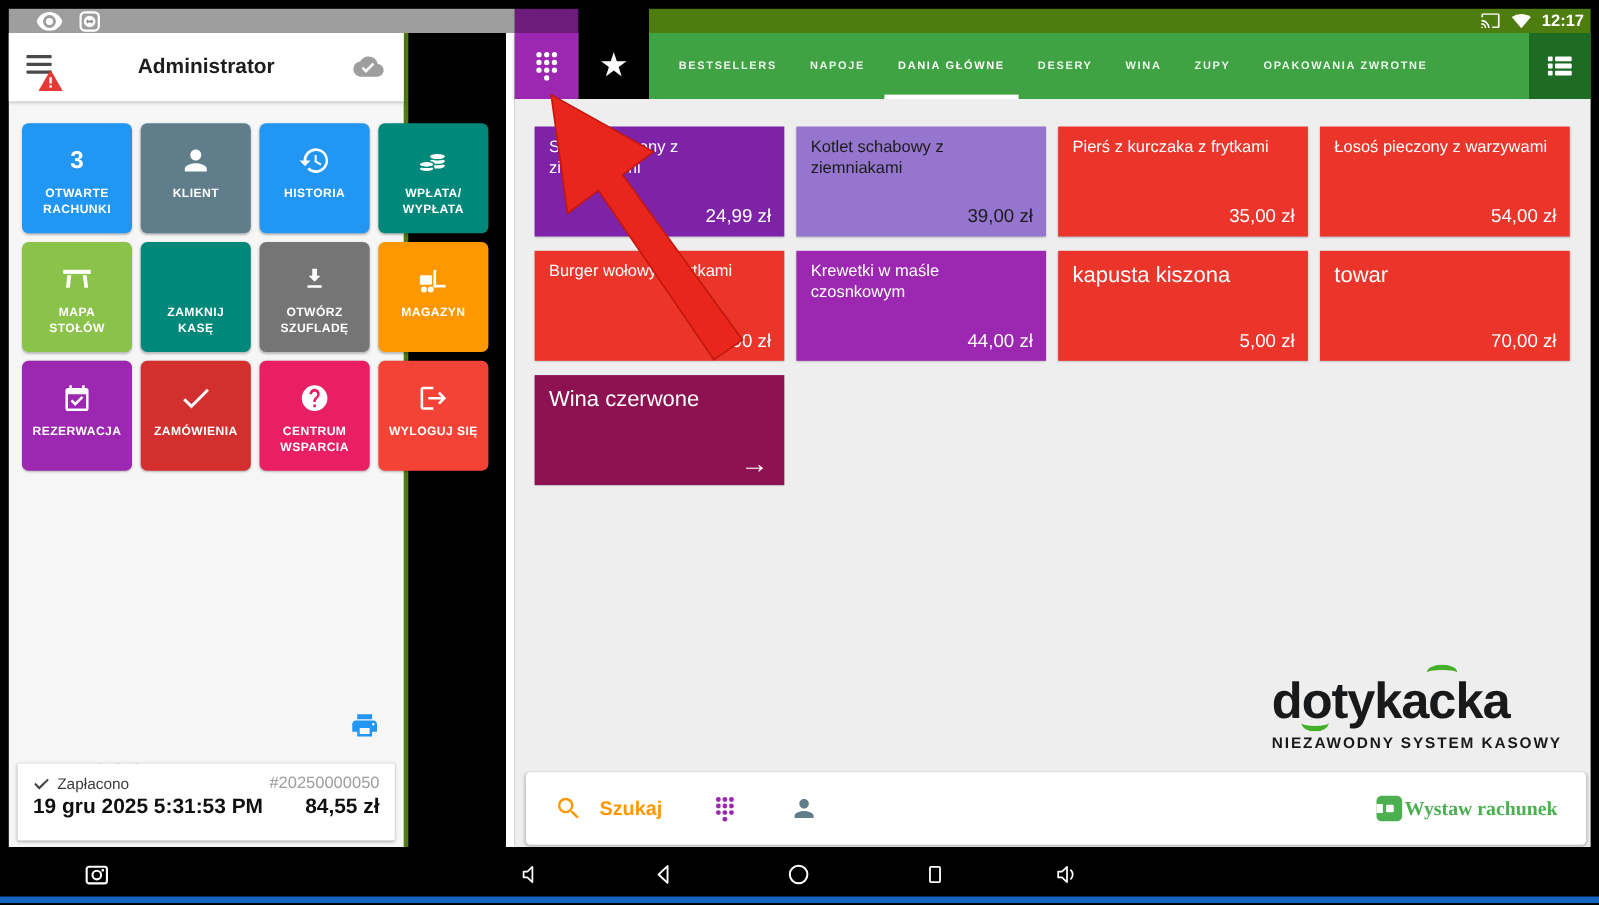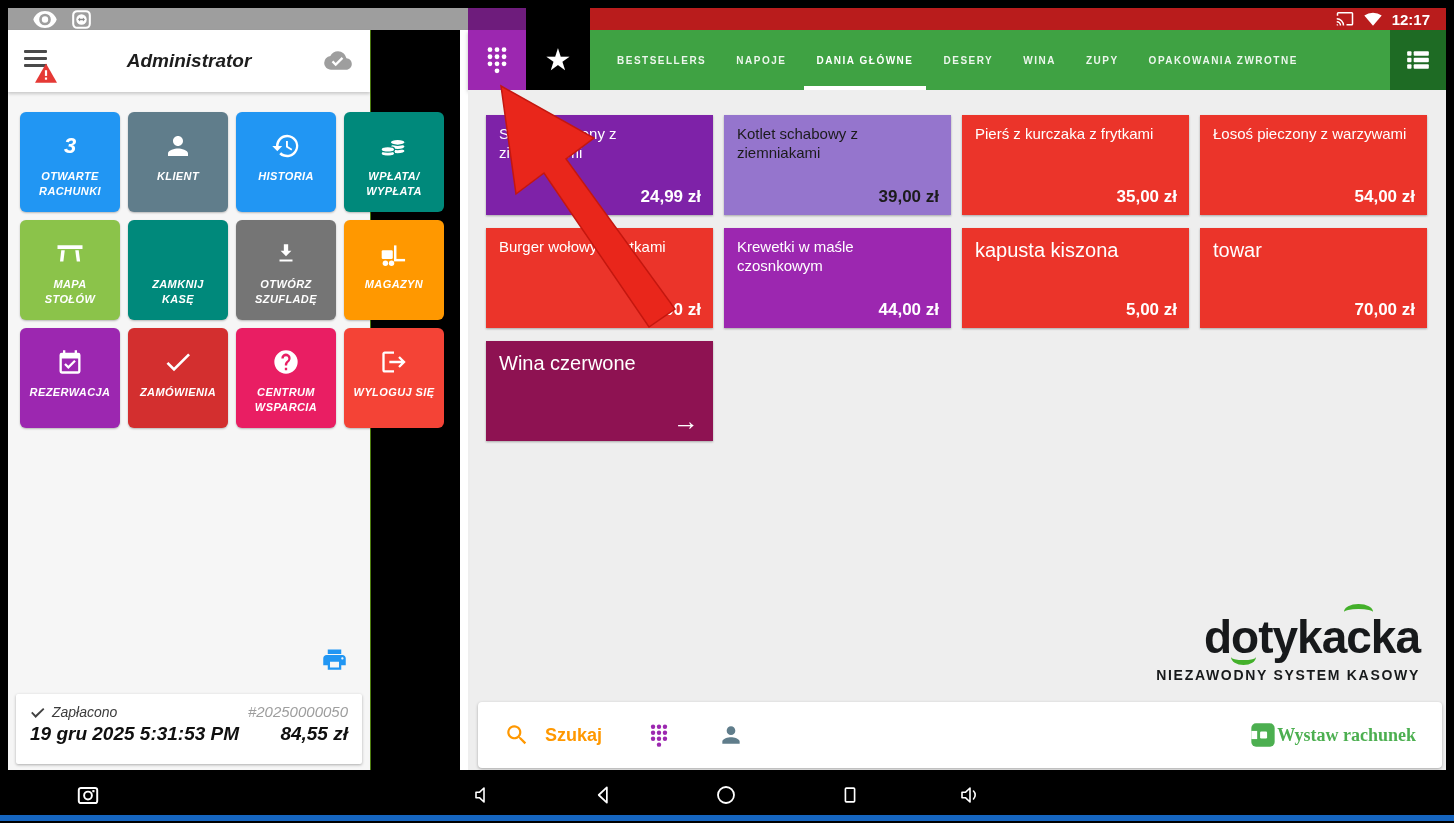--- a/index.html
+++ b/index.html
@@ -6,21 +6,21 @@
   .stage{position:relative;width:1454px;height:823px;background:#000;overflow:hidden;
          font-family:"Liberation Sans",sans-serif;-webkit-font-smoothing:antialiased;}
   svg{display:block;}
 
   
   .left-status{position:absolute;left:8px;top:8px;width:460px;height:22px;background:#9E9E9E;
                display:flex;align-items:center;gap:14px;padding-left:24px;box-sizing:border-box;}
 
   
   .left-panel{position:absolute;left:8px;top:30px;width:363px;height:740px;background:#F6F6F6;
-              border-right:1px solid #4d7c0f;box-sizing:border-box;font-style:italic;}
+              border-right:4px solid #4d7c0f;box-sizing:border-box;}
   .panel-header{position:relative;height:62px;background:#fff;box-shadow:0 2px 3px rgba(0,0,0,.18);}
   .hamburger{position:absolute;left:16px;top:20px;width:24px;cursor:pointer;}
   .hamburger i{display:block;width:23px;height:3px;background:#4a4a4a;margin-bottom:4px;border-radius:1px;}
   .warn{position:absolute;left:27px;top:33px;}
   .panel-title{position:absolute;left:0;right:0;top:0;height:62px;display:flex;align-items:center;justify-content:center;
                font-size:19px;font-weight:bold;color:#1d1d1d;}
   .cloud{position:absolute;right:18px;top:19px;}
 
   .tile-grid{display:grid;grid-template-columns:repeat(4,100px);grid-auto-rows:100px;gap:8px;
              padding:20px 0 0 12px;}
@@ -43,22 +43,22 @@
   .doc-number{font-size:15px;color:#9E9E9E;}
   .doc-datetime,.doc-amount{font-size:19px;font-weight:bold;color:#101010;margin-top:3px;}
 
   .gutter{position:absolute;left:460px;top:30px;width:8px;height:740px;background:#fff;}
 
   
   .right-panel{position:absolute;left:468px;top:8px;width:978px;height:762px;}
   .rp-status{display:flex;height:22px;}
   .seg-keypad{width:58px;background:#6E1C7C;}
   .seg-star{width:64px;background:#000;}
-  .seg-rest{flex:1;background:#b91c1c;display:flex;align-items:center;justify-content:flex-end;
-            gap:10px;padding-right:16px;color:#fff;}
+  .seg-rest{flex:1;background:#4d7c0f;display:flex;align-items:center;justify-content:flex-end;
+            gap:10px;padding-right:6px;color:#fff;}
   .clock{font-size:15px;font-weight:bold;color:#fff;}
 
   .tab-bar{display:flex;height:60px;background:#3FA243;box-shadow:0 2px 4px rgba(0,0,0,.25);}
   .tab-keypad{width:58px;background:#9C27B0;display:flex;align-items:center;justify-content:center;
               flex-shrink:0;cursor:pointer;color:#fff;}
   .tab-star{width:64px;background:#000;display:flex;align-items:center;justify-content:center;
             flex-shrink:0;cursor:pointer;color:#fff;font-size:30px;line-height:1;}
   .tabs{flex:1;display:flex;overflow:hidden;padding-left:12px;}
   .tab{position:relative;display:flex;align-items:center;padding:0 15px;font-size:10px;font-weight:bold;
        letter-spacing:1.5px;color:rgba(255,255,255,.9);white-space:nowrap;cursor:pointer;}
@@ -66,27 +66,27 @@
   .tab.active::after{content:"";position:absolute;left:3px;right:3px;bottom:0;height:4px;background:#fff;}
   .tab-list{width:56px;background:#1E6B24;display:flex;align-items:center;justify-content:center;
             flex-shrink:0;cursor:pointer;}
 
   .rp-content{position:relative;height:680px;background:#EEEEEE;overflow:hidden;}
   .prod-grid{position:absolute;left:18px;top:25px;display:grid;grid-template-columns:repeat(4,227px);
              grid-auto-rows:100px;gap:13px 11px;}
   .ptile{position:relative;color:#fff;box-shadow:0 1px 2px rgba(0,0,0,.3);cursor:pointer;}
   .pname{position:absolute;left:13px;right:10px;top:10px;font-size:15px;line-height:1.25;}
   .pname.big{font-size:20px;}
-  .pprice{position:absolute;right:12px;bottom:8px;font-size:17px;font-weight:bold;}
+  .pprice{position:absolute;right:12px;bottom:8px;font-size:17px;font-weight:normal;}
   .cat-arrow{position:absolute;right:14px;bottom:4px;font-size:26px;font-weight:bold;}
   .pc0{background:#7E22A8}.pc1{background:#9575CD;color:#1b1b1b}
   .pcr{background:#EB342A}.pc5{background:#9C27B0}.pcw{background:#8E1252}
 
   
-  .logo{position:absolute;right:26px;top:524px;text-align:right;color:#17191b;}
+  .logo{position:absolute;right:26px;top:524px;color:#17191b;}
   .logo-word{font-size:46px;font-weight:800;letter-spacing:-1px;line-height:1;}
   .logo-word span{position:relative;display:inline-block;}
   .arc-o::after{content:"";position:absolute;left:0px;right:2px;bottom:-5px;height:11px;
                 border-bottom:5px solid #43B02A;border-radius:50%;}
   .arc-c::before{content:"";position:absolute;left:-2px;right:-2px;top:-10px;height:11px;
                  border-top:5px solid #43B02A;border-radius:50%;}
   .logo-tagline{font-size:14px;font-weight:bold;letter-spacing:1.7px;margin-top:7px;}
 
   
   .search-bar{position:absolute;left:10px;right:4px;top:612px;height:66px;background:#fff;border-radius:4px;

